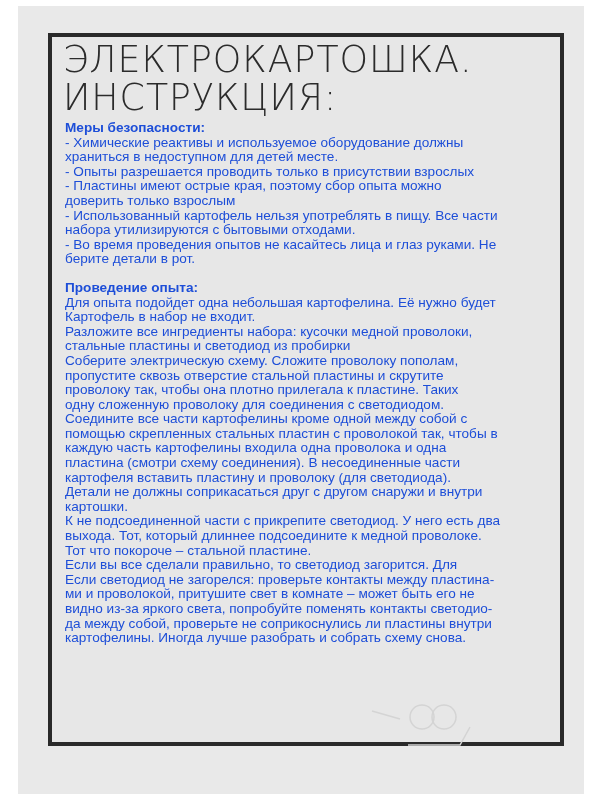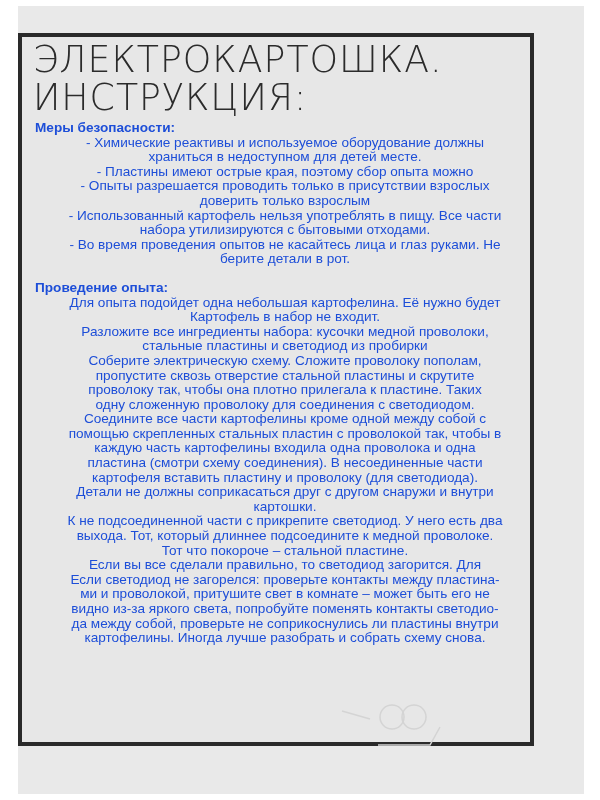--- a/index.html
+++ b/index.html
@@ -6,39 +6,39 @@
     body {
       width: 600px; height: 800px; background: #ffffff;
       position: relative; overflow: hidden;
       font-family: "DejaVu Sans", sans-serif;
     }
     .sheet {
       position: absolute; left: 18px; top: 6px; width: 566px; height: 788px;
       background: #e9e9e9;
     }
     .frame {
-      position: absolute; left: 18px; top: 33px; width: 516px; height: 713px;
+      position: absolute; left: 48px; top: 33px; width: 516px; height: 713px;
       border: 4px solid #2a2a2a;
       background: #e7e7e7;
       box-sizing: border-box;
     }
     .title {
       position: absolute; left: 11px; top: 4px;
       font-family: "DejaVu Sans", sans-serif;
       font-weight: 200; font-size: 37px; line-height: 38px;
       letter-spacing: 1px; color: #2b2b2b;
       transform: scaleX(0.98); transform-origin: left top;
     }
     .content {
       position: absolute; left: 13px; top: 84px; width: 500px;
       font-family: "Liberation Sans", sans-serif;
       font-size: 13.6px; line-height: 14.6px; color: #1d4ed8;
     }
     .heading { font-weight: bold; }
-    .line { white-space: nowrap; text-align: center; }
+    .line { white-space: nowrap; }
     .gap { height: 14px; }
     .logo-area {
       position: absolute; left: 300px; top: 660px;
     }
   </style>
 </head>
 <body>
 
 <div class="sheet"></div>
 
@@ -46,22 +46,22 @@
   <div class="title">
     <div>ЭЛЕКТРОКАРТОШКА.</div>
     <div>ИНСТРУКЦИЯ:</div>
   </div>
 
   <div class="content">
     <div class="heading">Меры безопасности:</div>
     <div>
       <div class="line">- Химические реактивы и используемое оборудование должны</div>
       <div class="line">хранитьcя в недоступном для детей месте.</div>
+      <div class="line">- Опыты разрешается проводить только в присутствии взрослых</div>
       <div class="line">- Пластины имеют острые края, поэтому сбор опыта можно</div>
-      <div class="line">- Опыты разрешается проводить только в присутствии взрослых</div>
       <div class="line">доверить только взрослым</div>
       <div class="line">- Использованный картофель нельзя употреблять в пищу. Все части</div>
       <div class="line">набора утилизируются с бытовыми отходами.</div>
       <div class="line">- Во время проведения опытов не касайтесь лица и глаз руками. Не</div>
       <div class="line">берите детали в рот.</div>
     </div>
 
     <div class="gap"></div>
 
     <div class="heading">Проведение опыта:</div>

